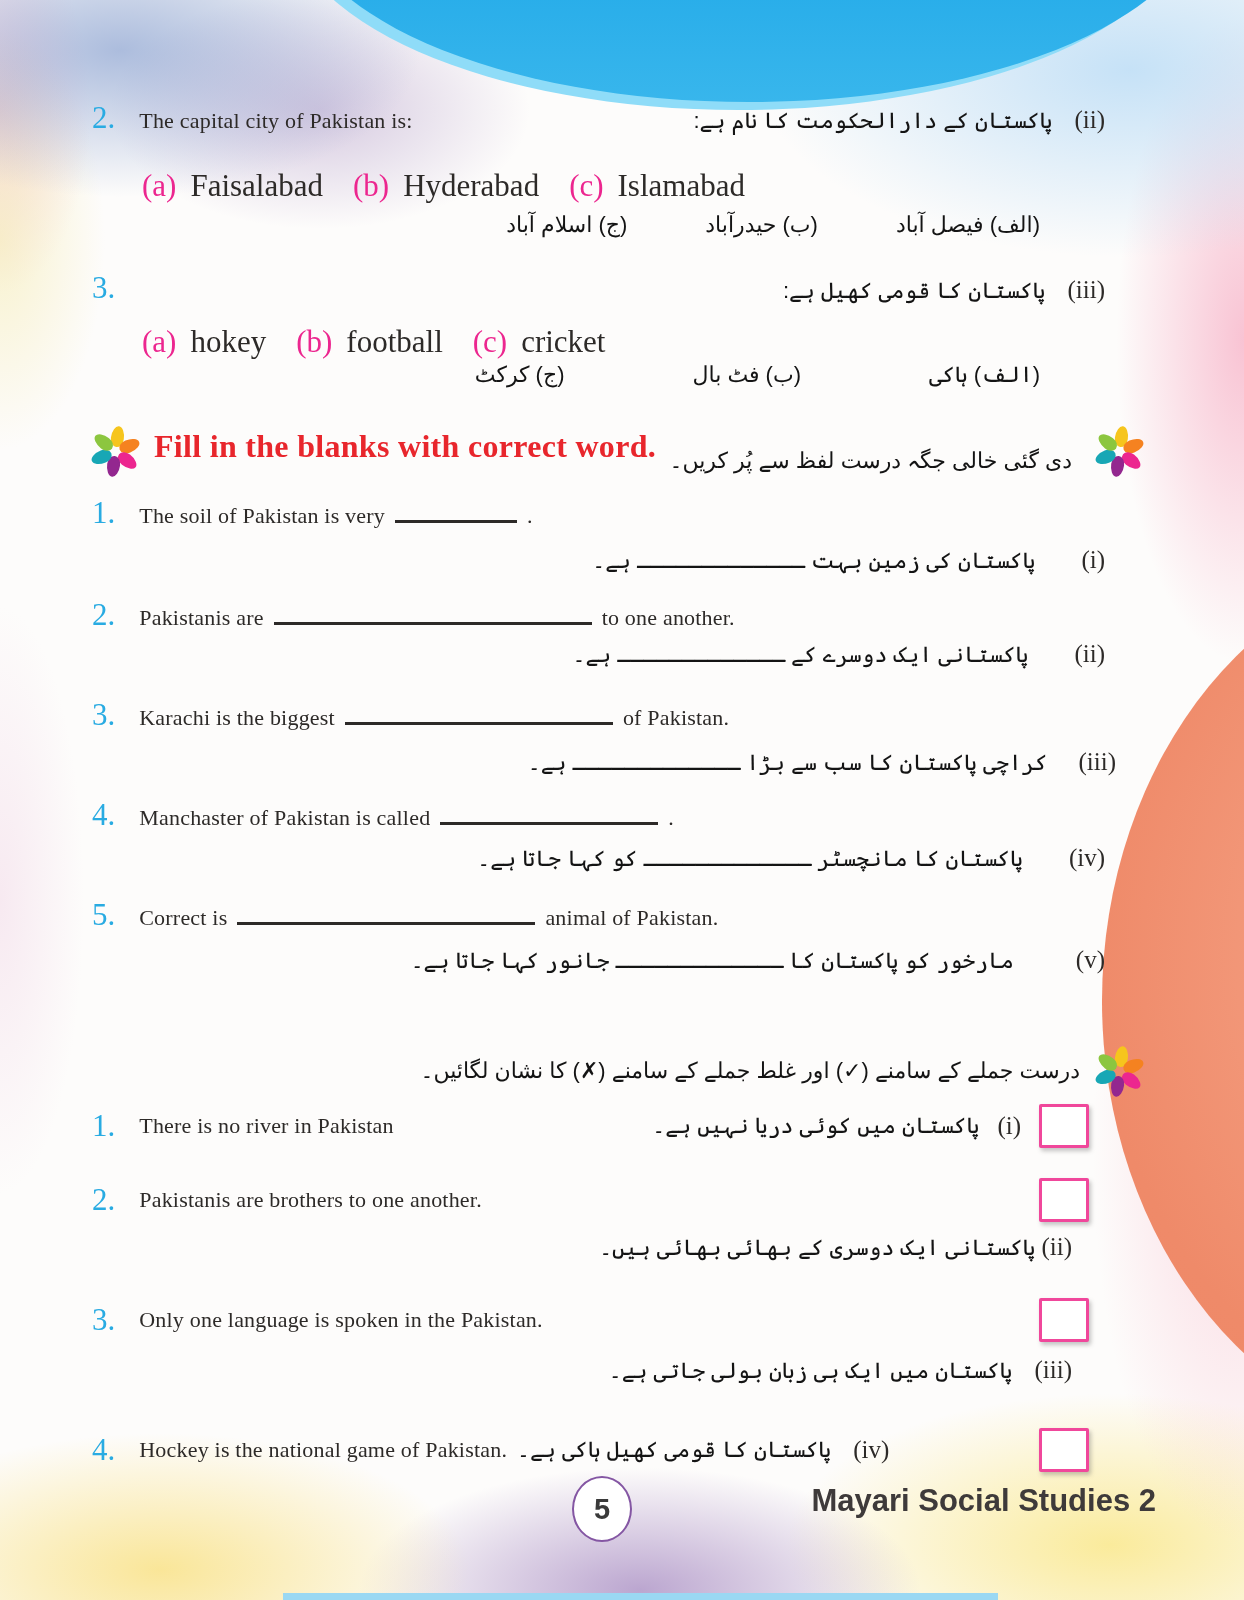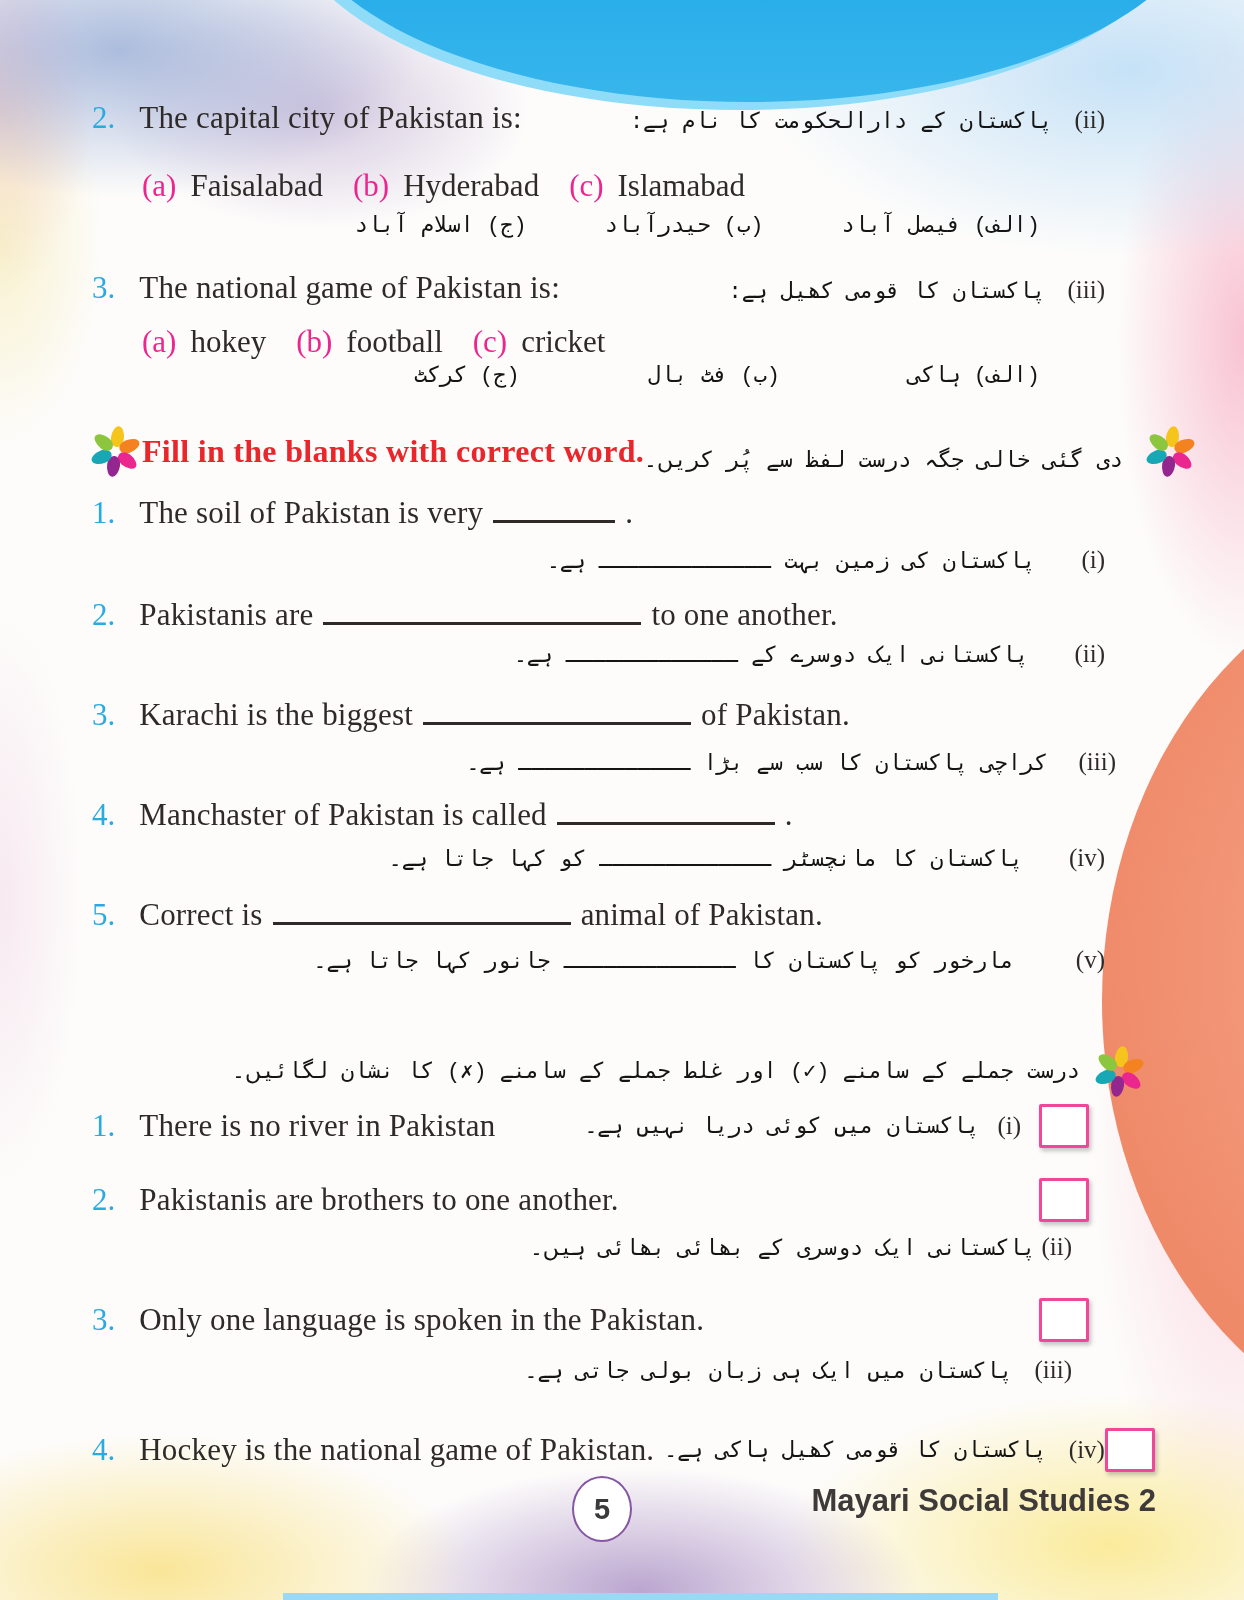--- a/index.html
+++ b/index.html
@@ -25,22 +25,22 @@
   .curve-main{position:absolute;left:293px;top:-298px;width:912px;height:400px;border-radius:50%;
     background:linear-gradient(180deg,#0D9DE5 0%,#1FA8E8 55%,#38B6EC 100%);}
   
   .salmon{position:absolute;left:1102px;top:556px;width:730px;height:890px;border-radius:50%;
     background:radial-gradient(ellipse at 62% 45%,#F6B194 0%,#F39A7C 42%,#EF8A69 72%,#EE8765 100%);}
   .bottom-strip{position:absolute;left:283px;bottom:0;width:715px;height:7px;background:#9AD8F3;}
 
   .row{position:absolute;left:92px;right:139px;display:flex;align-items:baseline;justify-content:space-between;}
   .lgrp,.rgrp{display:flex;align-items:baseline;}
   .qnum{color:#29ABE2;font-size:31px;margin-right:24px;flex:none;}
-  .qtext{font-size:31px;letter-spacing:0.2px;white-space:nowrap;}
-  .urdu{font-family:Liberation Mono, monospace;font-size:22px;direction:rtl;unicode-bidi:isolate;color:#141414;white-space:nowrap;}
+  .qtext{font-size:22px;letter-spacing:0.2px;white-space:nowrap;}
+  .urdu{font-family:Liberation Sans, sans-serif;font-size:22px;direction:rtl;unicode-bidi:isolate;color:#141414;white-space:nowrap;}
   .roman{font-size:25px;color:#2d2a28;margin-left:22px;flex:none;}
   .opts{position:absolute;left:142px;display:flex;align-items:baseline;gap:14px;font-size:31px;}
   .olet{color:#EC268F;}
   .uopts{position:absolute;right:204px;display:flex;direction:rtl;align-items:baseline;}
   .blank{display:inline-block;border-bottom:3px solid #2d2a28;height:30px;margin:0 10px;vertical-align:baseline;}
   .red-head{color:#E8262C;font-weight:700;font-size:32px;letter-spacing:0.3px;white-space:nowrap;}
   .blue-mark{color:#29ABE2;font-weight:700;font-family:"DejaVu Sans",sans-serif;font-size:28px;}
   .urdurow{position:absolute;display:flex;align-items:baseline;}
   .checkbox{width:44px;height:38px;background:#fff;border:3px solid #F0479B;border-radius:2px;
     box-shadow:2px 3px 4px rgba(90,90,90,0.35);flex:none;}
@@ -93,21 +93,20 @@
   </div>
   <div class="uopts" style="top:212px;gap:78px">
     <span class="urdu" dir="rtl">(الف)  فیصل آباد</span>
     <span class="urdu" dir="rtl">(ب)  حیدرآباد</span>
     <span class="urdu" dir="rtl">(ج)  اسلام آباد</span>
   </div>
 
   <div class="row" style="top:270px">
     <span class="lgrp">
       <span class="qnum">3.</span>
-      <span class="qtext">The national game of Pakistan is:</span>
     </span>
     <span class="rgrp">
       <span class="urdu" dir="rtl">پاکستان کا قومی کھیل ہے:</span>
       <span class="roman">(iii)</span>
     </span>
   </div>
   <div class="opts" style="top:324px">
     <span class="olet">(a)</span>
     <span style="margin-right:16px">hokey</span>
     <span class="olet">(b)</span>
@@ -115,21 +114,21 @@
     <span class="olet">(c)</span>
     <span>cricket</span>
   </div>
   <div class="uopts" style="top:362px;gap:128px">
     <span class="urdu" dir="rtl">(الف)  ہاکی</span>
     <span class="urdu" dir="rtl">(ب)  فٹ بال</span>
     <span class="urdu" dir="rtl">(ج)  کرکٹ</span>
   </div>
 
   <div class="row" style="top:428px;right:102px;align-items:center">
-    <span class="lgrp" style="align-items:center;gap:4px">
+    <span class="lgrp" style="align-items:flex-start;gap:16px">
       <span class="flower">
           <i class="p1"></i>
           <i class="p2"></i>
           <i class="p3"></i>
           <i class="p4"></i>
           <i class="p5"></i>
           <i class="p6"></i>
         </span>
       <span class="red-head">Fill in the blanks with correct word.</span>
     </span>

